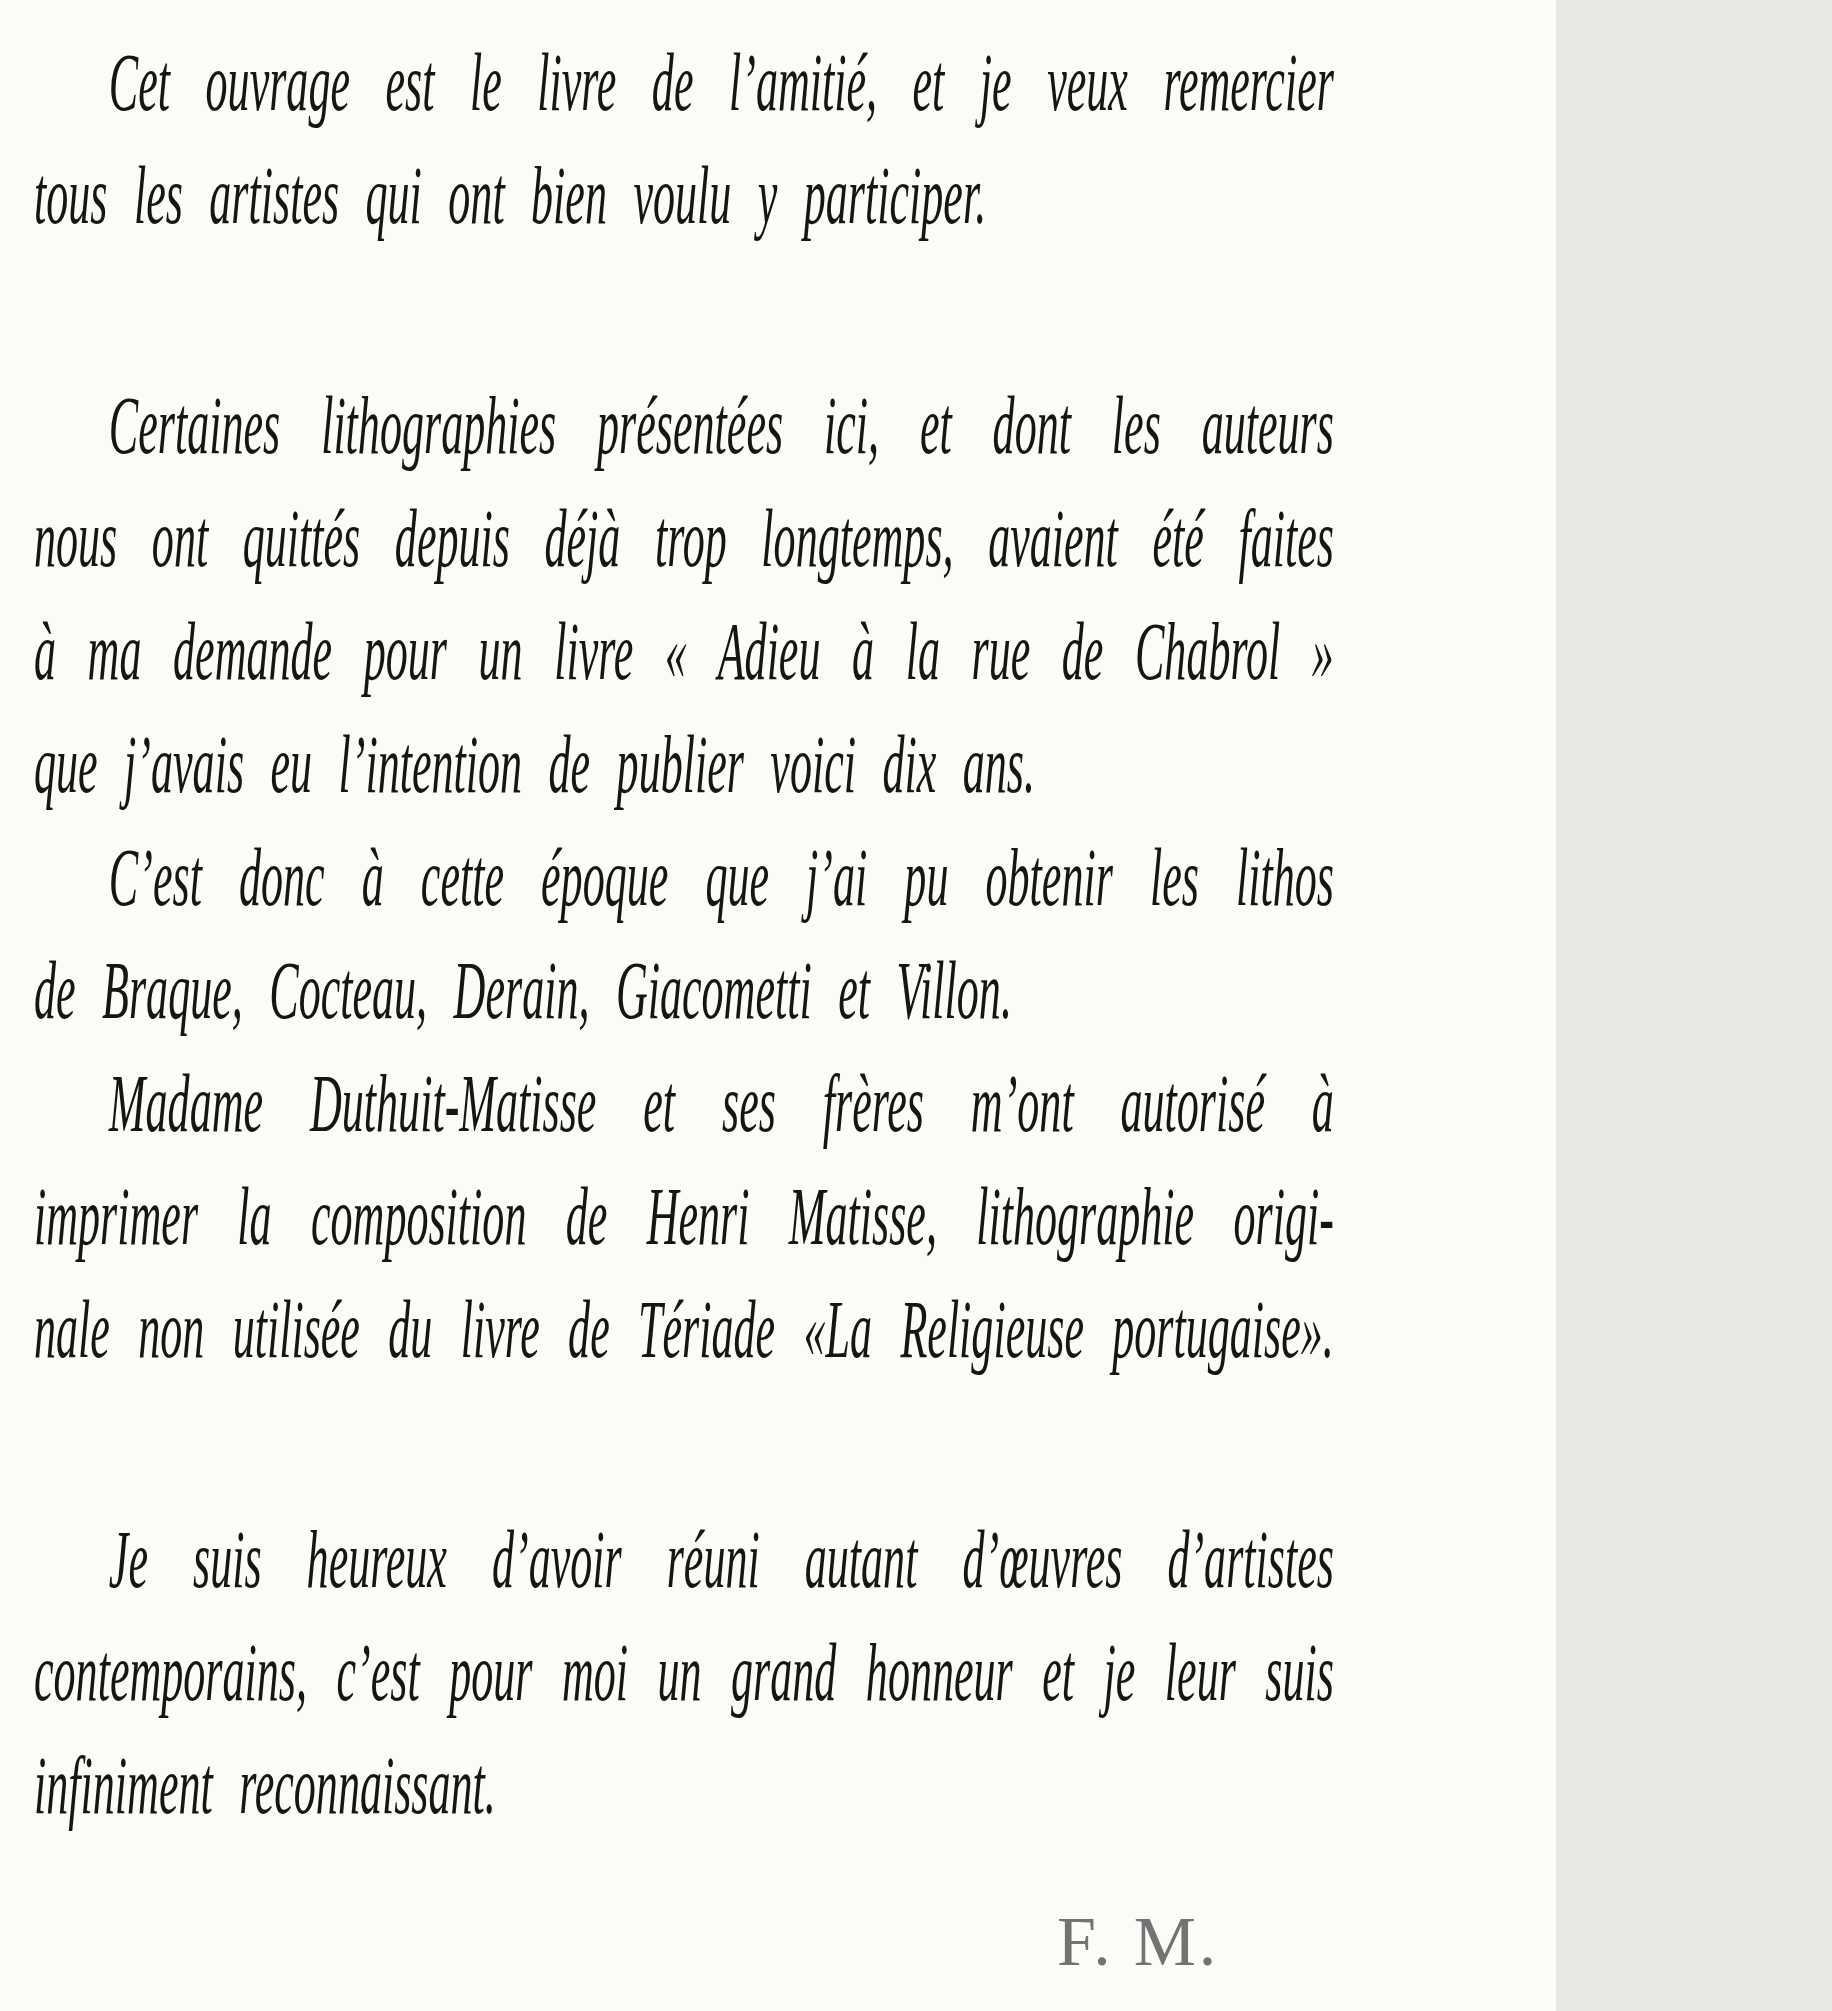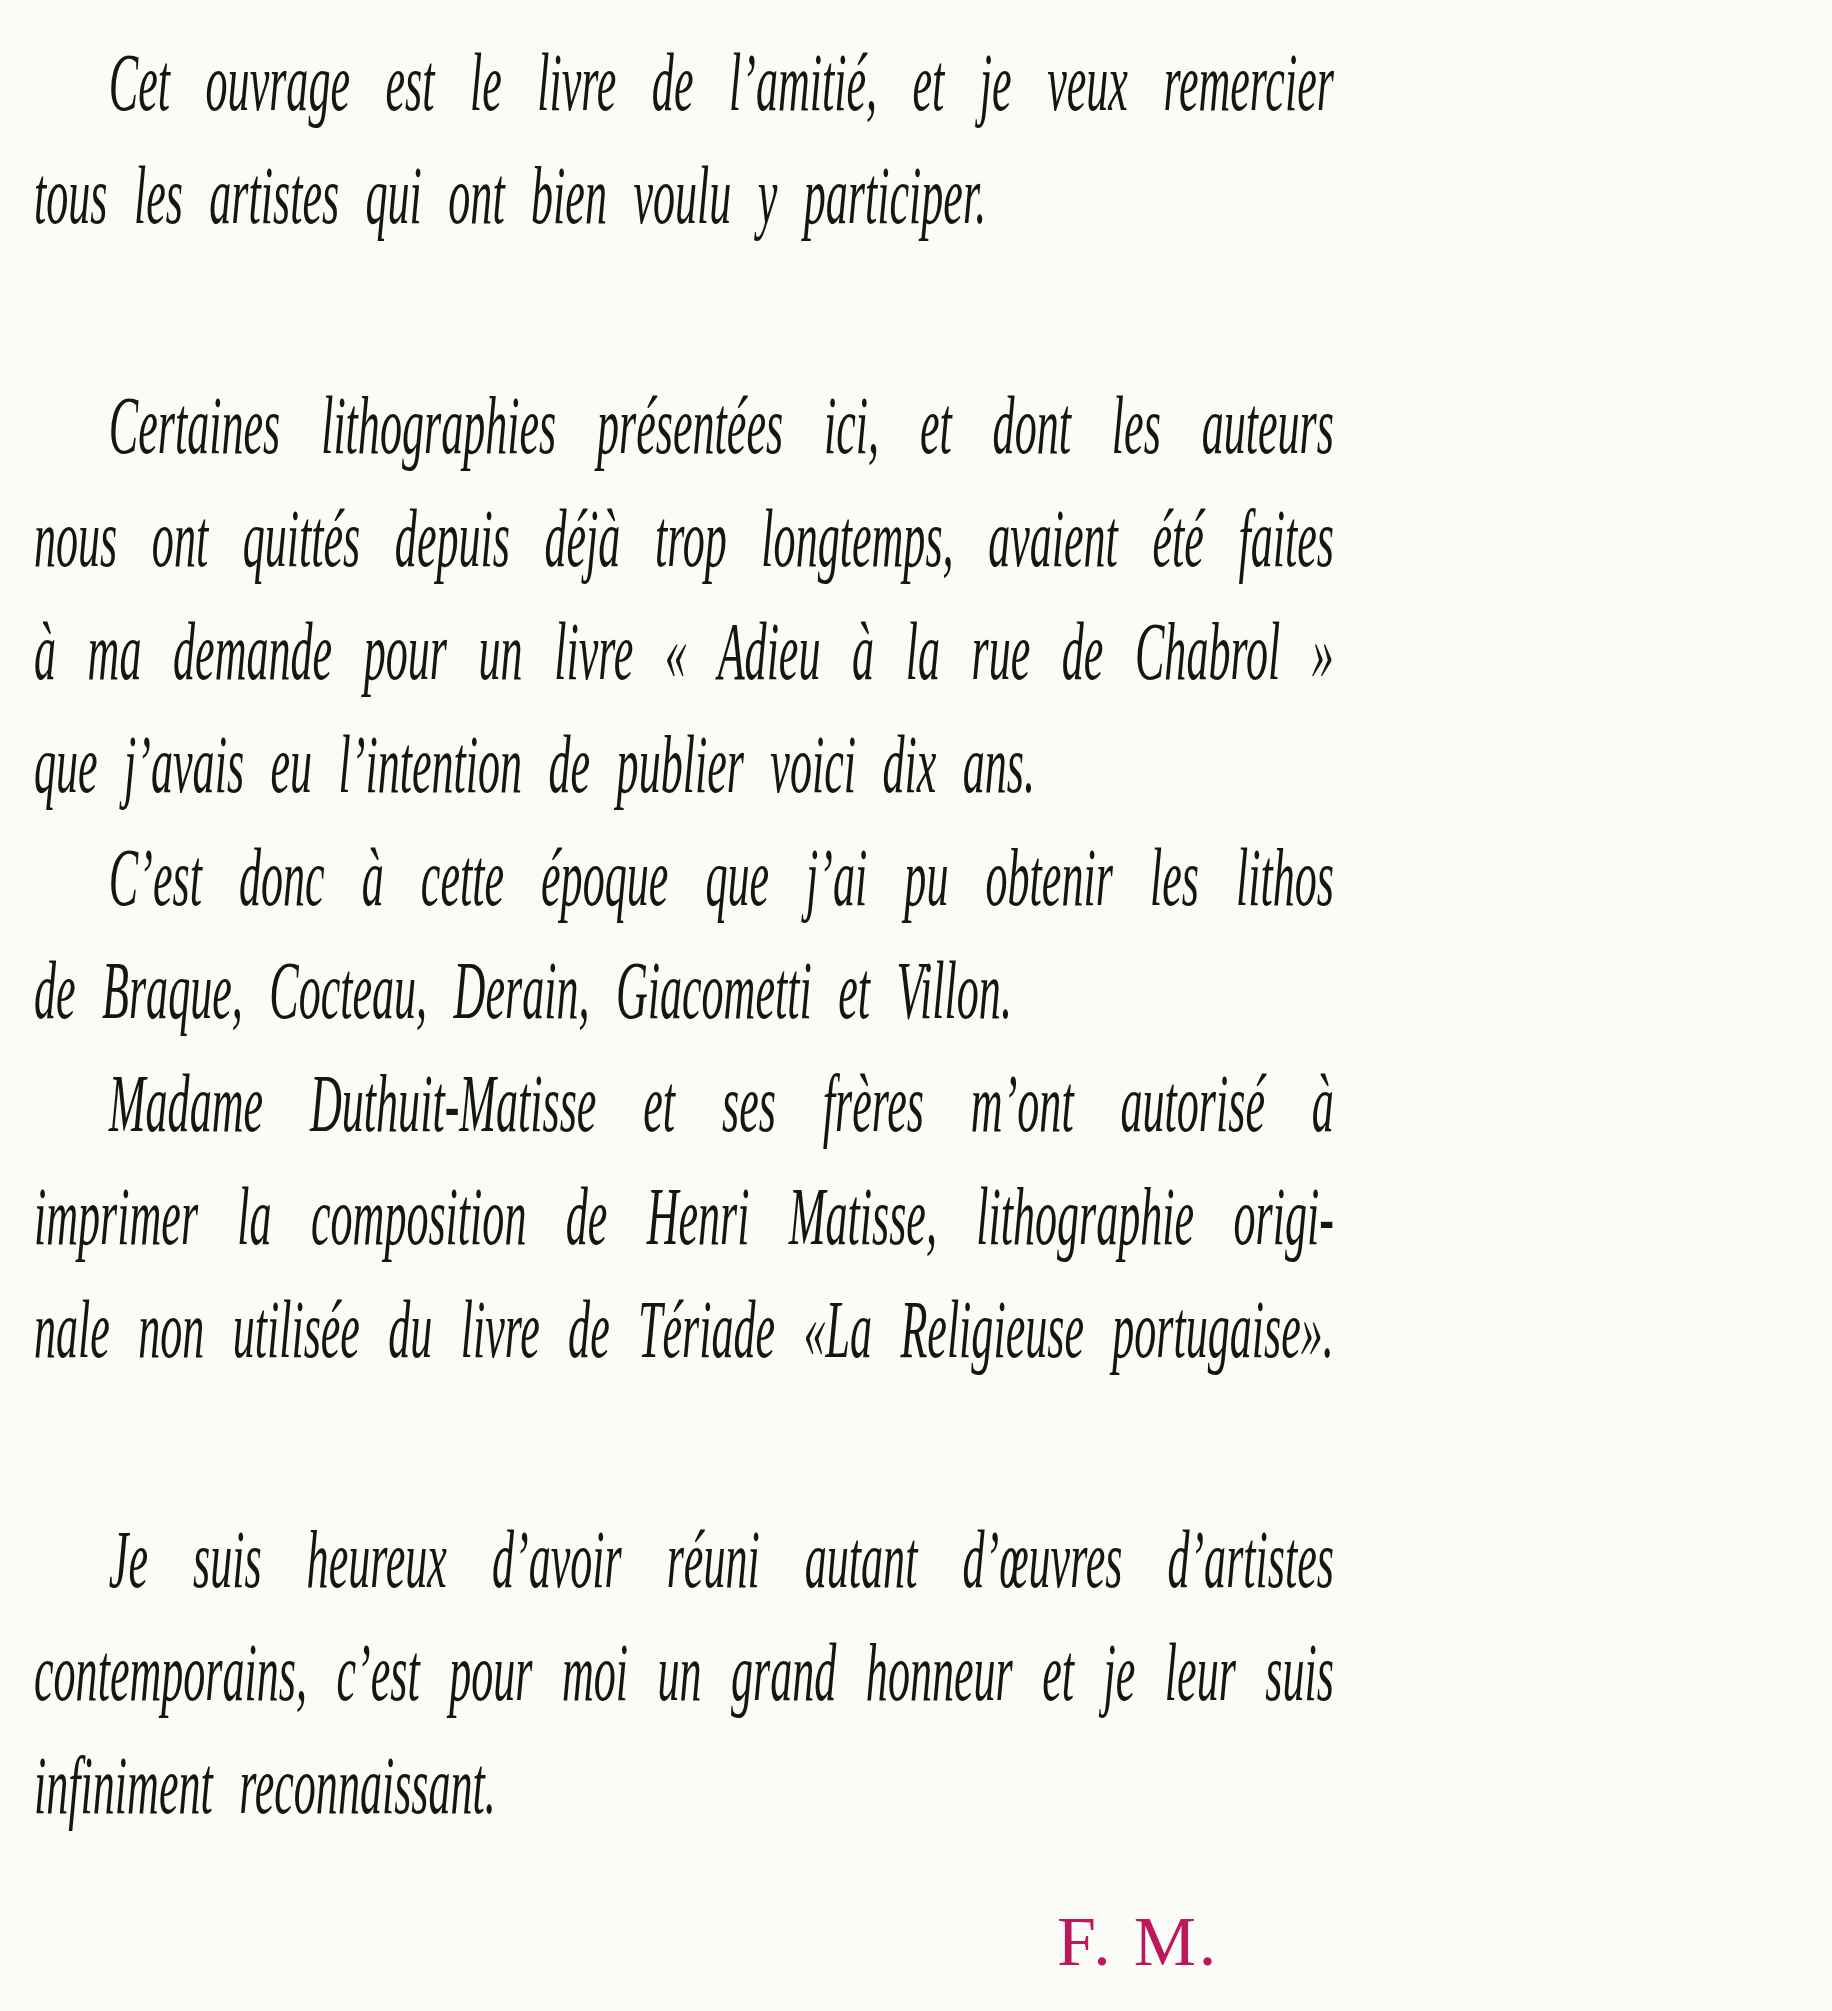--- a/index.html
+++ b/index.html
@@ -7,21 +7,21 @@
     padding: 0;
   }
   body {
     width: 1832px;
     height: 2011px;
     background: #e8e7e3;
     font-family: "Liberation Serif", serif;
   }
   .page {
     position: relative;
-    width: 1832px;
+    width: 1556px;
     height: 2011px;
     background: #fbfbf7;
     overflow: hidden;
     color: #171513;
   }
   
   .text-scale {
     position: absolute;
     left: 34px;
     top: 26px;
@@ -45,21 +45,21 @@
     word-spacing: 0.35em;
   }
   .signature {
     position: absolute;
     left: 1057px;
     top: 1895px;
     font-style: normal;
     font-size: 70px;
     line-height: 94px;
     letter-spacing: 2.8px;
-    color: #be185d;
+    color: #737373;
     text-align: center;
   }
 </style>
 </head>
 <body>
 
 <div class="page">
 
   <div class="text-scale">
 

